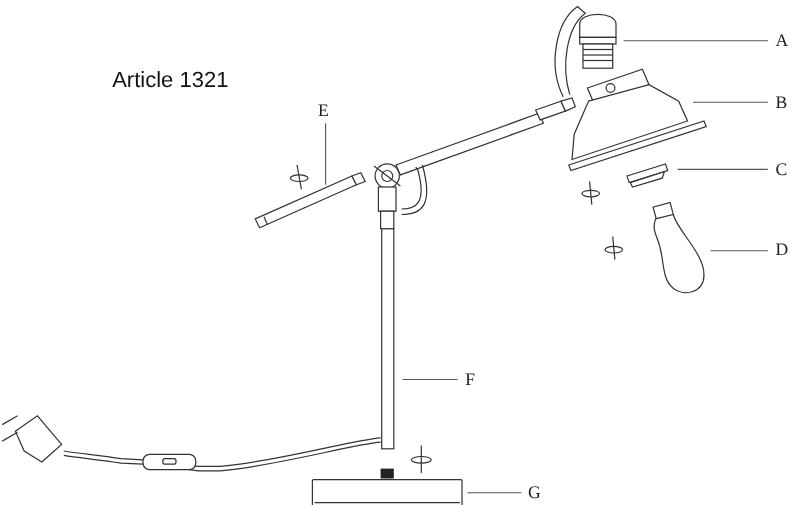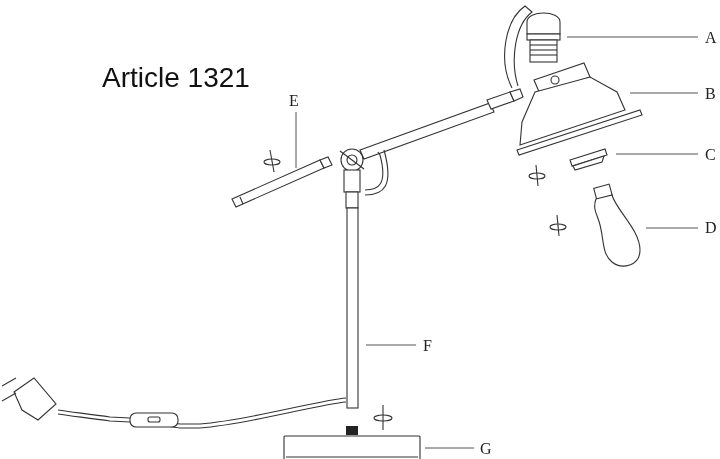--- a/index.html
+++ b/index.html
@@ -1,17 +1,17 @@
 <!DOCTYPE html>
 <html><head>
 <meta charset="utf-8">
 <style>
   html, body { margin: 0; padding: 0; background: #ffffff; }
   body { width: 720px; height: 459px; overflow: hidden; position: relative; }
-  .title { position: absolute; left: 102px; top: 62px; font-family: "Liberation Sans", sans-serif; font-size: 28px; color: #111; }
+  .title { position: absolute; left: 102px; top: 62px; font-family: "Liberation Sans", sans-serif; font-size: 20px; color: #111; }
   .lbl { position: absolute; font-family: "Liberation Serif", serif; font-size: 16px; color: #222; }
   svg { position: absolute; left: 0; top: 0; }
   .ln { stroke: #333; stroke-width: 1.1; fill: none; }
   .ld { stroke: #555; stroke-width: 1; fill: none; }
   .fill { fill: #fff; stroke: #333; stroke-width: 1.1; }
 </style>
 </head>
 <body>
 
 <div class="title">Article 1321</div>

